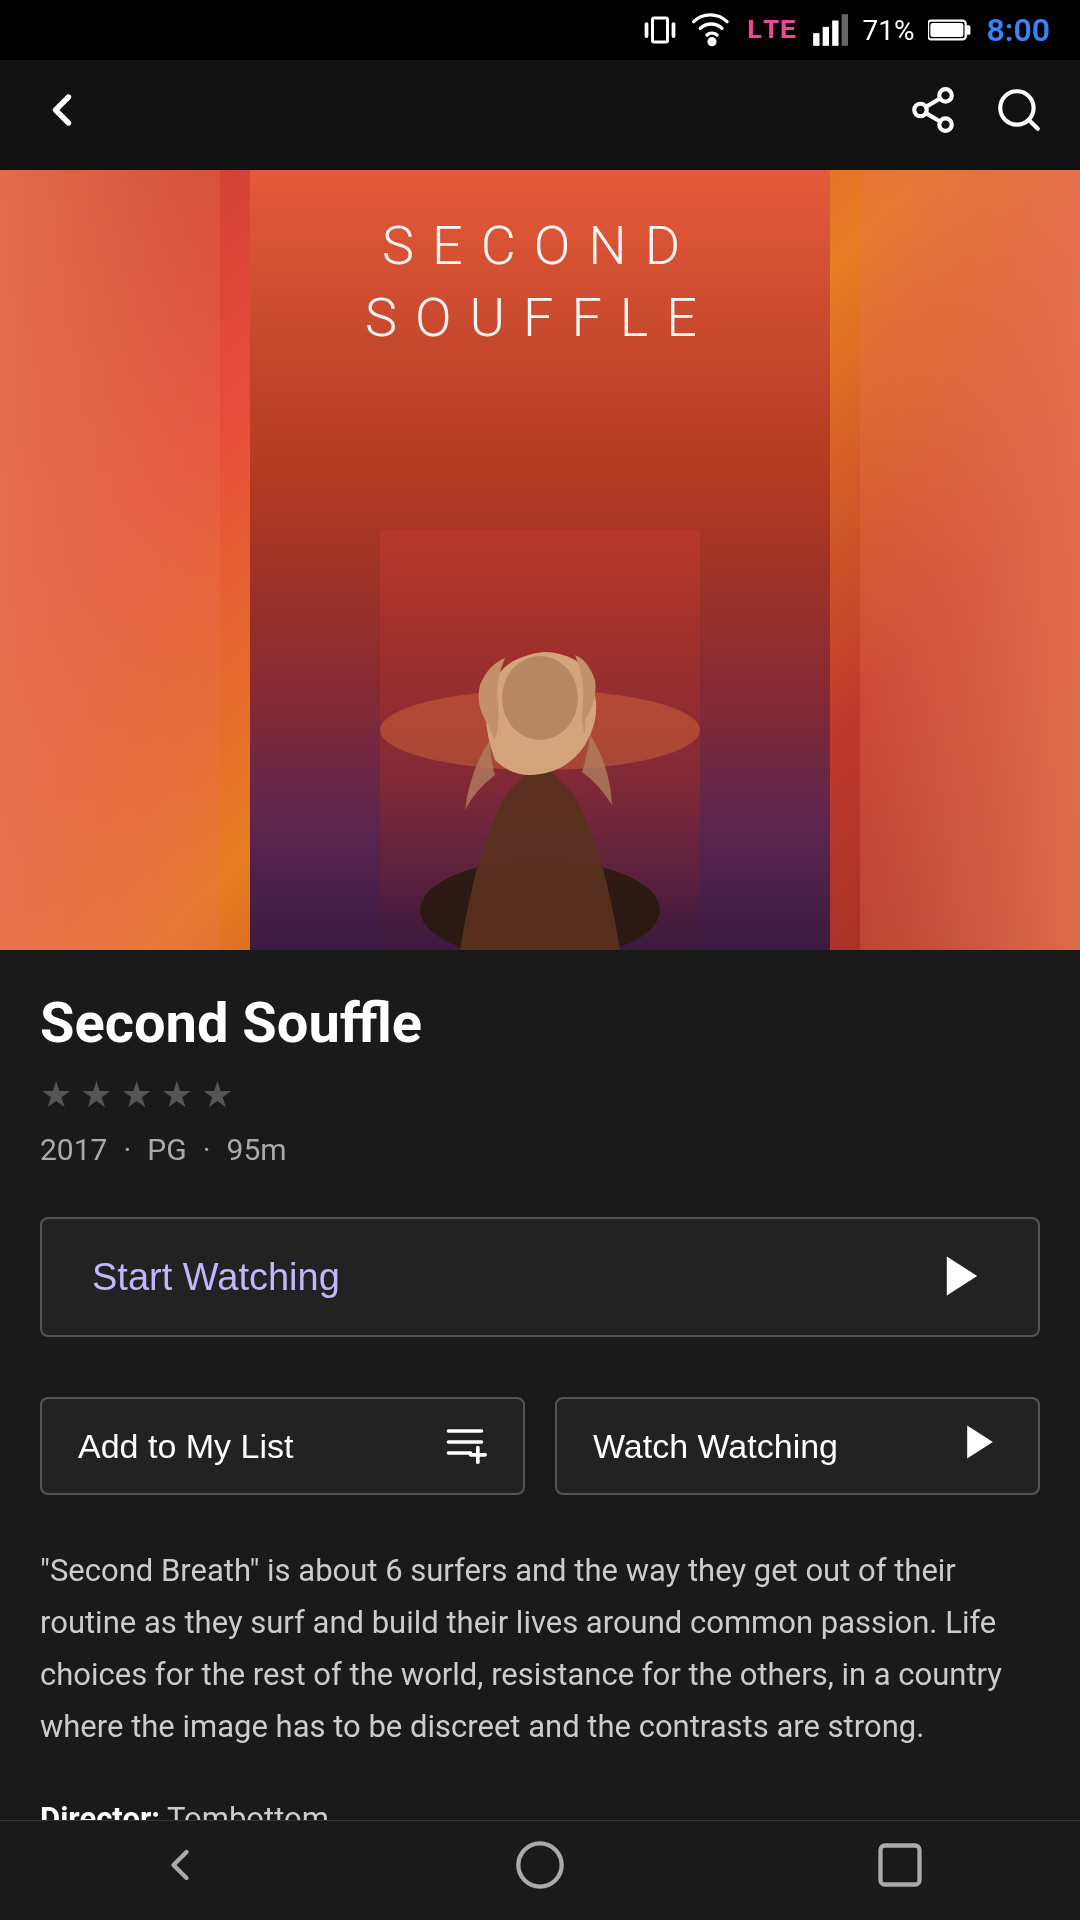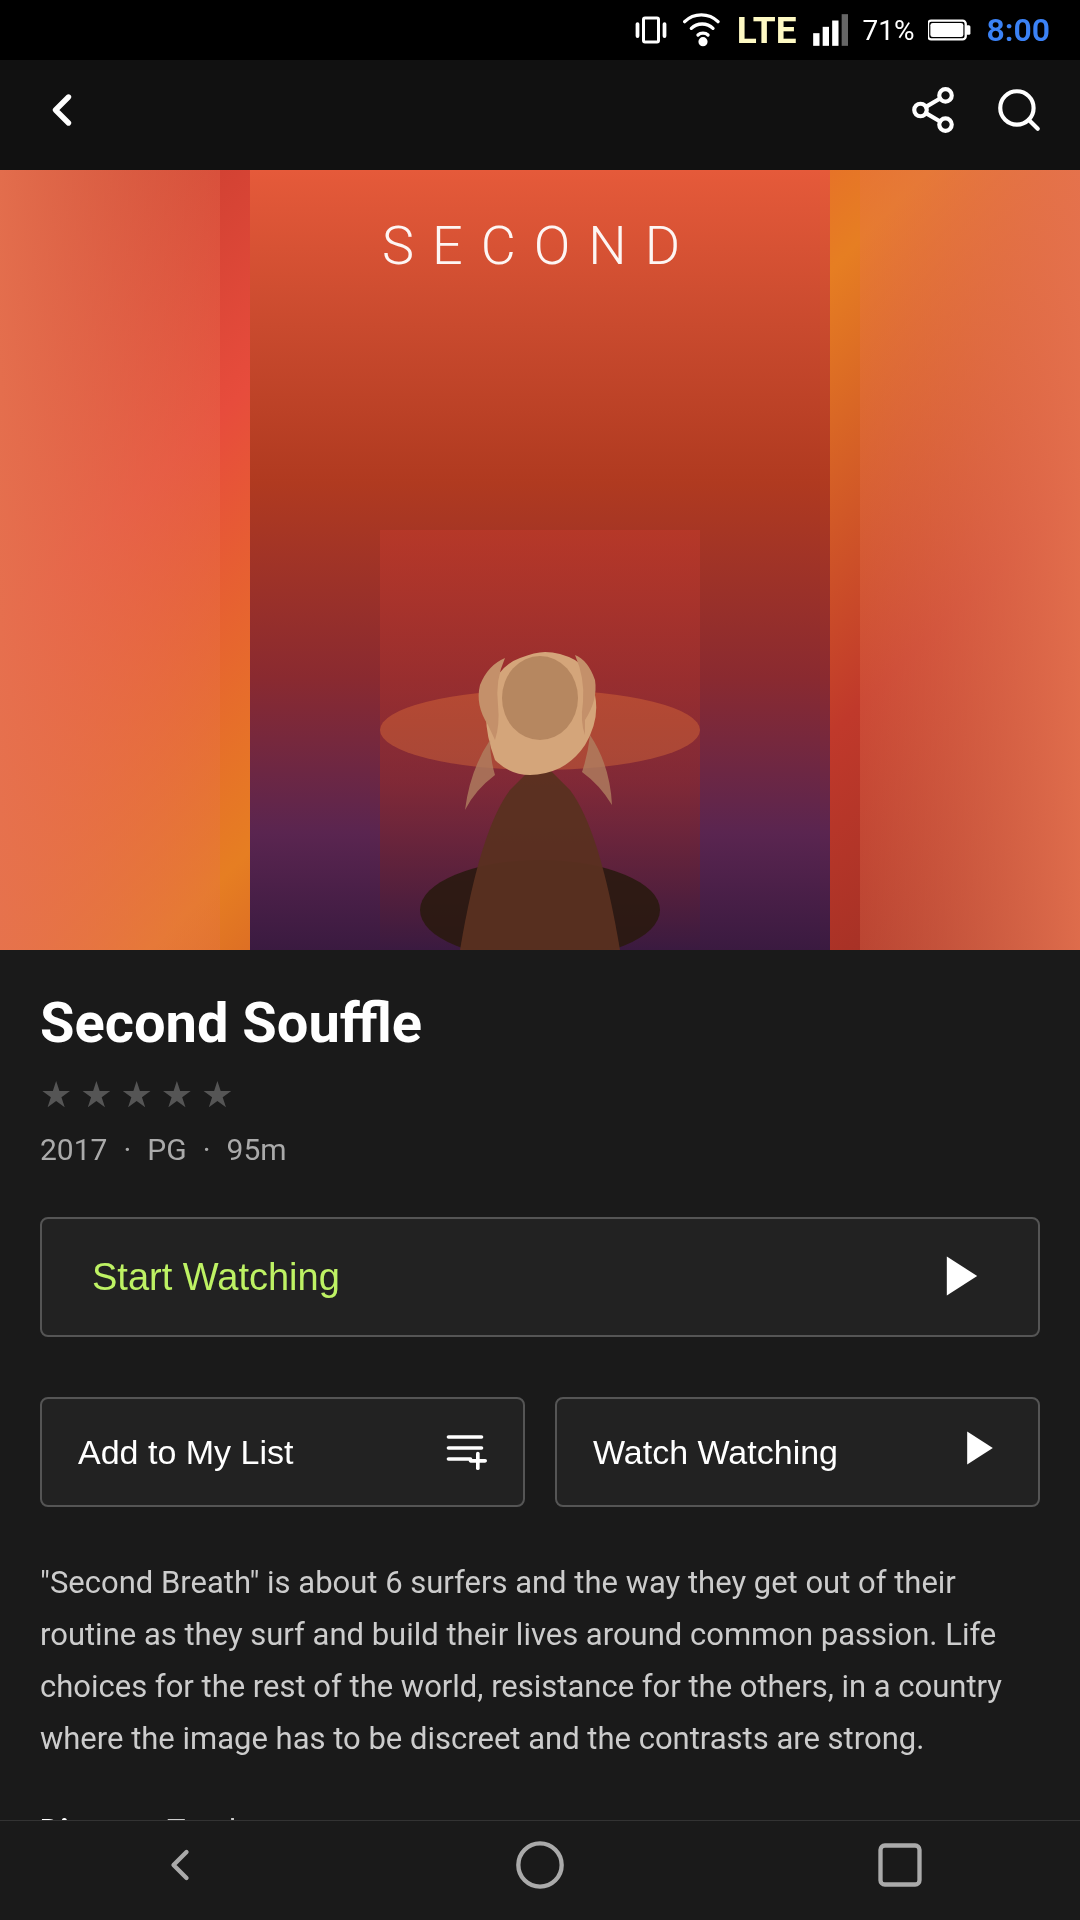--- a/index.html
+++ b/index.html
@@ -164,33 +164,33 @@
       border-radius: 8px;
       display: flex;
       align-items: center;
       justify-content: space-between;
       padding: 0 50px;
       cursor: pointer;
       margin-bottom: 60px;
     }
     .btn-start-watching .btn-label {
       font-size: 38px;
-      color: #bef264;
+      color: #c4b5fd;
       font-weight: 400;
     }
 
     
     .action-buttons {
       display: flex;
       gap: 30px;
       margin-bottom: 50px;
     }
     .btn-action {
       flex: 1;
-      height: 110px;
+      height: 98px;
       background: #222;
       border: 2px solid #555;
       border-radius: 8px;
       display: flex;
       align-items: center;
       justify-content: space-between;
       padding: 0 36px;
       cursor: pointer;
     }
     .btn-action .btn-label {
@@ -260,21 +260,21 @@
       <line x1="21" y1="8" x2="21" y2="16" stroke="#fff" stroke-width="2.5" stroke-linecap="round"></line>
     </svg>
 
     <svg class="icon-svg" viewBox="0 0 24 24" style="width:40px;height:40px;">
       <path d="M1 7c5.5-5.5 14.5-5.5 20 0" stroke="#fff" stroke-width="2" fill="none" stroke-linecap="round"></path>
       <path d="M5 11c3.5-3.5 9.5-3.5 13 0" stroke="#fff" stroke-width="2" fill="none" stroke-linecap="round"></path>
       <path d="M9 15c1.5-1.5 4.5-1.5 6 0" stroke="#fff" stroke-width="2" fill="none" stroke-linecap="round"></path>
       <circle cx="12" cy="19" r="1.5" fill="#fff"></circle>
     </svg>
 
-    <span style="font-size:37px;font-weight:700;color:#fef9c3;">LTE</span>
+    <span style="font-size:28px;font-weight:700;color:#ec4899;font-family:Liberation Mono, monospace;">LTE</span>
 
     <svg viewBox="0 0 24 24" style="width:38px;height:38px;">
       <rect x="2" y="14" width="4" height="8" fill="#fff"></rect>
       <rect x="8" y="10" width="4" height="12" fill="#fff"></rect>
       <rect x="14" y="6" width="4" height="16" fill="#fff"></rect>
       <rect x="20" y="2" width="4" height="20" fill="rgba(255,255,255,0.4)"></rect>
     </svg>
     <span class="battery-text">71%</span>
 
     <svg viewBox="0 0 28 14" style="width:44px;height:26px;">
@@ -311,20 +311,21 @@
       </svg>
     </span>
   </div>
 </div>
 
 <div class="movie-poster">
   <div class="poster-bg-left"></div>
   <div class="poster-center">
     <div class="poster-title">
       <div>SECOND</div>
+      <div>SOUFFLE</div>
     </div>
 
     <div class="poster-figure">
       <svg class="figure-svg" viewBox="0 0 320 420">
 
         <defs>
           <linearGradient id="skyGrad" x1="0" y1="0" x2="0" y2="1">
             <stop offset="0%" stop-color="#c0392b" stop-opacity="0.6"></stop>
             <stop offset="60%" stop-color="#8a2a30" stop-opacity="0.7"></stop>
             <stop offset="100%" stop-color="#3a1a40" stop-opacity="0.9"></stop>

